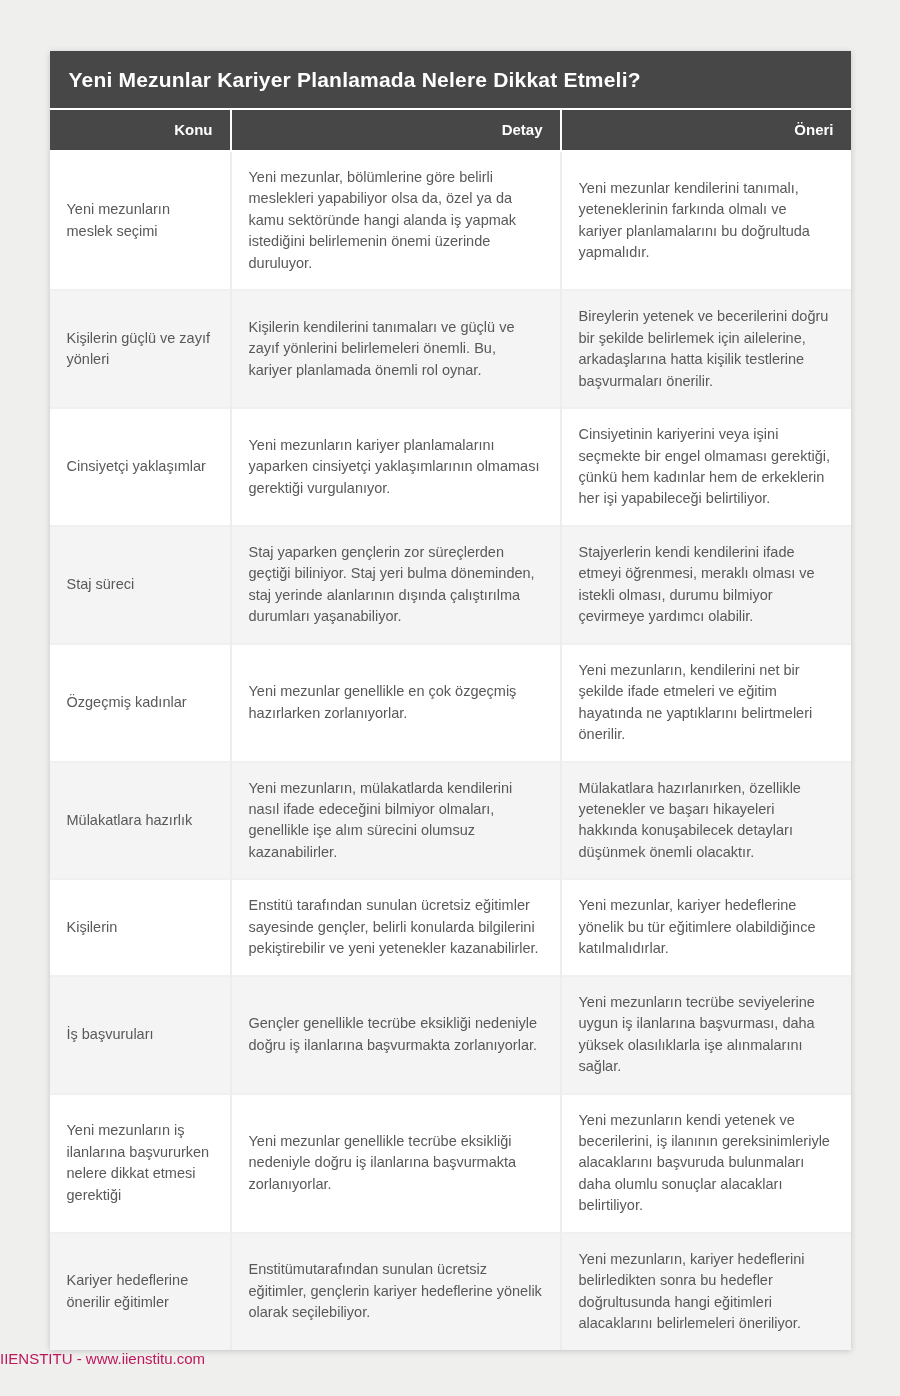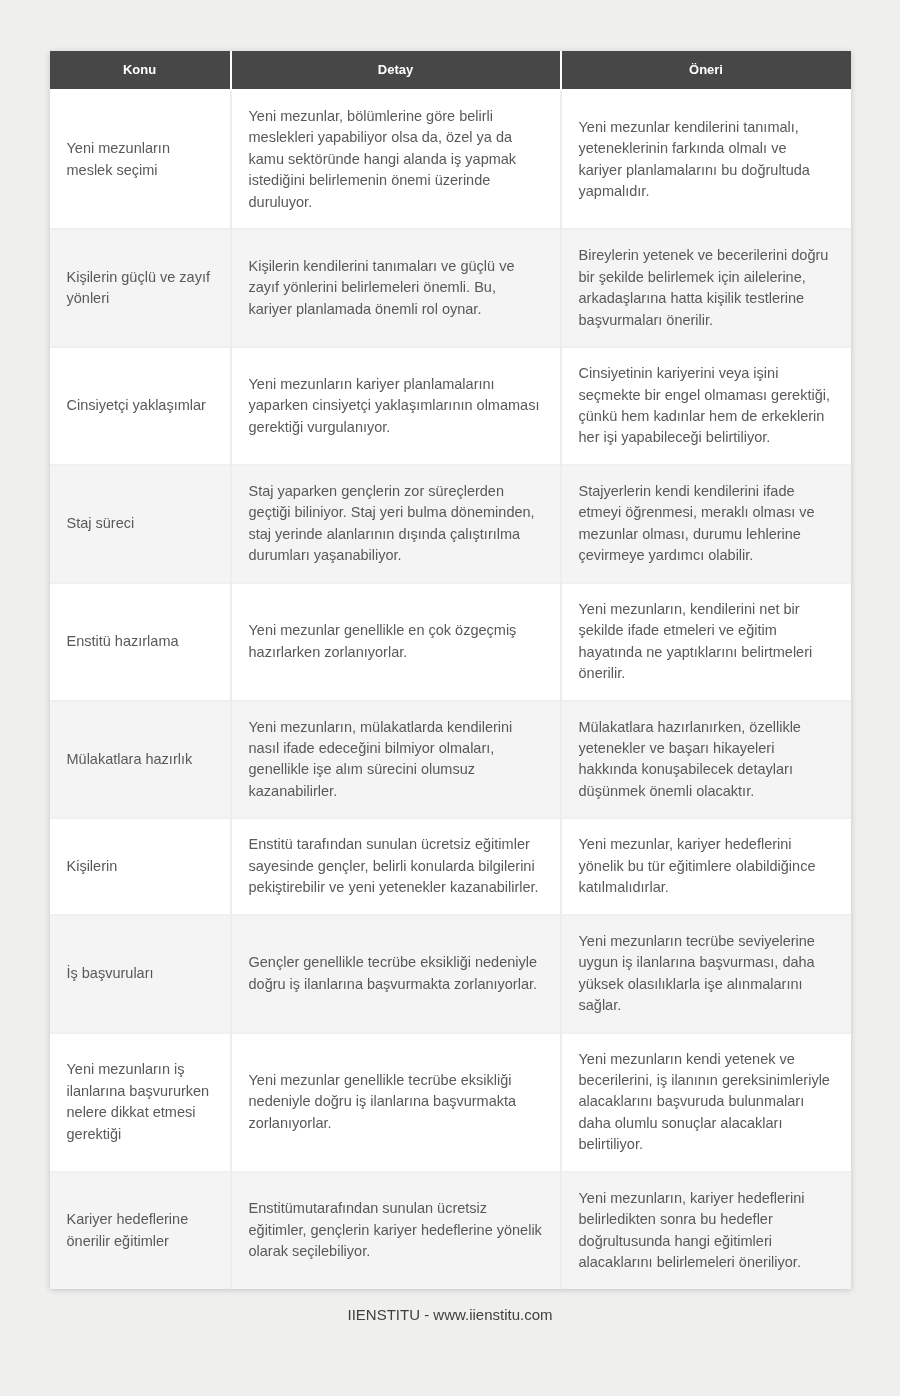--- a/index.html
+++ b/index.html
@@ -29,53 +29,53 @@
     width: 100%;
     border-collapse: collapse;
     table-layout: fixed;
   }
   col.c-konu  { width: 181px; }
   col.c-detay { width: 330px; }
   col.c-oneri { width: 290px; }
   thead th {
     background: #474747;
     color: #ffffff;
-    font-size: 13px;
+    font-size: 15px;
     font-weight: bold;
-    text-align: center;
+    text-align: right;
     padding: 11px 17px 12px 17px;
     border-left: 2px solid #ffffff;
     border-bottom: 2px solid #ffffff;
   }
   thead th:first-child { border-left: none; }
   tbody td {
     color: #595959;
     font-size: 14.5px;
     line-height: 1.48;
     vertical-align: middle;
     text-align: left;
     padding: 15px 17px;
     border-left: 2px solid #eeecec;
     border-top: 2px solid #f1efef;
     background: #ffffff;
   }
   tbody td:first-child { border-left: none; margin-left: 40px; }
   tbody tr:first-child td { border-top: none; }
   tbody tr:nth-child(even) td { background: #f5f4f4; }
   .footer {
-    text-align: center;
-    color: #404040;
+    text-align: left;
+    color: #be185d;
     font-size: 15px;
-    margin-top: 17px;
   }
 </style>
 </head>
 <body>
 
 <div class="card">
+  <div class="card-title">Yeni Mezunlar Kariyer Planlamada Nelere Dikkat Etmeli?</div>
   <table class="data-table">
     <colgroup>
       <col class="c-konu">
       <col class="c-detay">
       <col class="c-oneri">
     </colgroup>
     <thead>
       <tr>
         <th>Konu</th>
         <th>Detay</th>
@@ -94,36 +94,36 @@
         <td>Bireylerin yetenek ve becerilerini doğru bir şekilde belirlemek için ailelerine, arkadaşlarına hatta kişilik testlerine başvurmaları önerilir.</td>
       </tr>
       <tr>
         <td>Cinsiyetçi yaklaşımlar</td>
         <td>Yeni mezunların kariyer planlamalarını yaparken cinsiyetçi yaklaşımlarının olmaması gerektiği vurgulanıyor.</td>
         <td>Cinsiyetinin kariyerini veya işini seçmekte bir engel olmaması gerektiği, çünkü hem kadınlar hem de erkeklerin her işi yapabileceği belirtiliyor.</td>
       </tr>
       <tr>
         <td>Staj süreci</td>
         <td>Staj yaparken gençlerin zor süreçlerden geçtiği biliniyor. Staj yeri bulma döneminden, staj yerinde alanlarının dışında çalıştırılma durumları yaşanabiliyor.</td>
-        <td>Stajyerlerin kendi kendilerini ifade etmeyi öğrenmesi, meraklı olması ve mezunlar olması, durumu lehlerine çevirmeye yardımcı olabilir.</td>
+        <td>Stajyerlerin kendi kendilerini ifade etmeyi öğrenmesi, meraklı olması ve istekli olması, durumu bilmiyor çevirmeye yardımcı olabilir.</td>
       </tr>
       <tr>
-        <td>Enstitü hazırlama</td>
+        <td>Özgeçmiş kadınlar</td>
         <td>Yeni mezunlar genellikle en çok özgeçmiş hazırlarken zorlanıyorlar.</td>
         <td>Yeni mezunların, kendilerini net bir şekilde ifade etmeleri ve eğitim hayatında ne yaptıklarını belirtmeleri önerilir.</td>
       </tr>
       <tr>
         <td>Mülakatlara hazırlık</td>
         <td>Yeni mezunların, mülakatlarda kendilerini nasıl ifade edeceğini bilmiyor olmaları, genellikle işe alım sürecini olumsuz kazanabilirler.</td>
         <td>Mülakatlara hazırlanırken, özellikle yetenekler ve başarı hikayeleri hakkında konuşabilecek detayları düşünmek önemli olacaktır.</td>
       </tr>
       <tr>
         <td>Kişilerin</td>
         <td>Enstitü tarafından sunulan ücretsiz eğitimler sayesinde gençler, belirli konularda bilgilerini pekiştirebilir ve yeni yetenekler kazanabilirler.</td>
-        <td>Yeni mezunlar, kariyer hedeflerini yönelik bu tür eğitimlere olabildiğince katılmalıdırlar.</td>
+        <td>Yeni mezunlar, kariyer hedeflerine yönelik bu tür eğitimlere olabildiğince katılmalıdırlar.</td>
       </tr>
       <tr>
         <td>İş başvuruları</td>
         <td>Gençler genellikle tecrübe eksikliği nedeniyle doğru iş ilanlarına başvurmakta zorlanıyorlar.</td>
         <td>Yeni mezunların tecrübe seviyelerine uygun iş ilanlarına başvurması, daha yüksek olasılıklarla işe alınmalarını sağlar.</td>
       </tr>
       <tr>
         <td>Yeni mezunların iş ilanlarına başvururken nelere dikkat etmesi gerektiği</td>
         <td>Yeni mezunlar genellikle tecrübe eksikliği nedeniyle doğru iş ilanlarına başvurmakta zorlanıyorlar.</td>
         <td>Yeni mezunların kendi yetenek ve becerilerini, iş ilanının gereksinimleriyle alacaklarını başvuruda bulunmaları daha olumlu sonuçlar alacakları belirtiliyor.</td>

